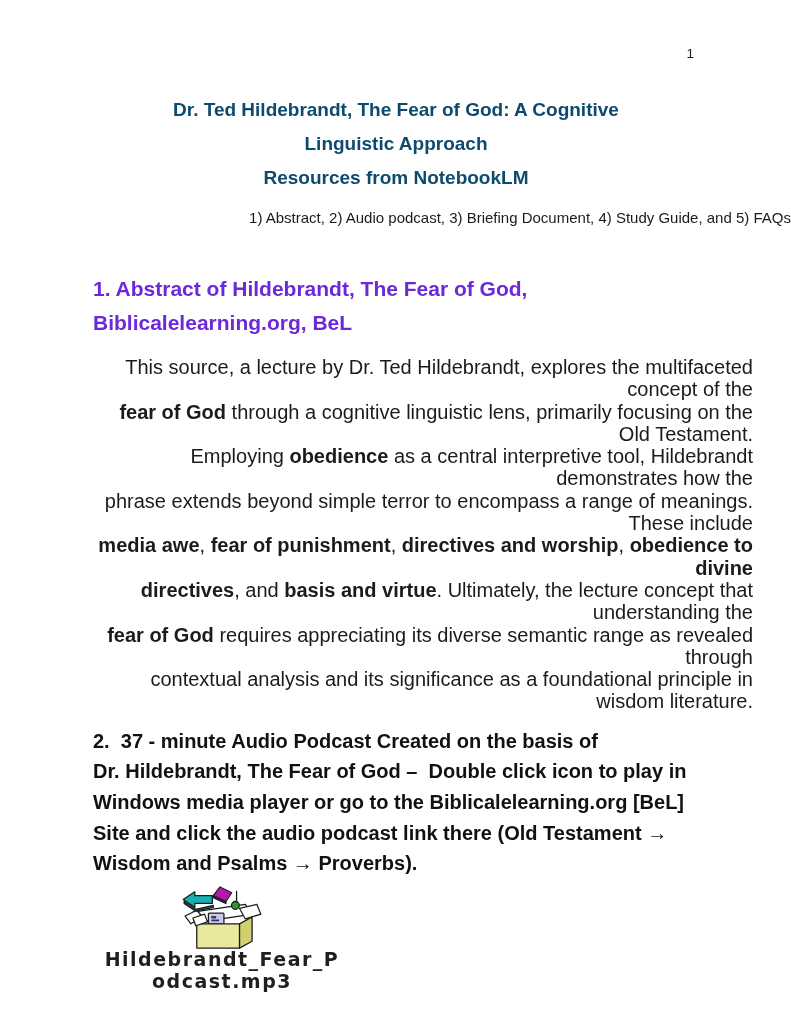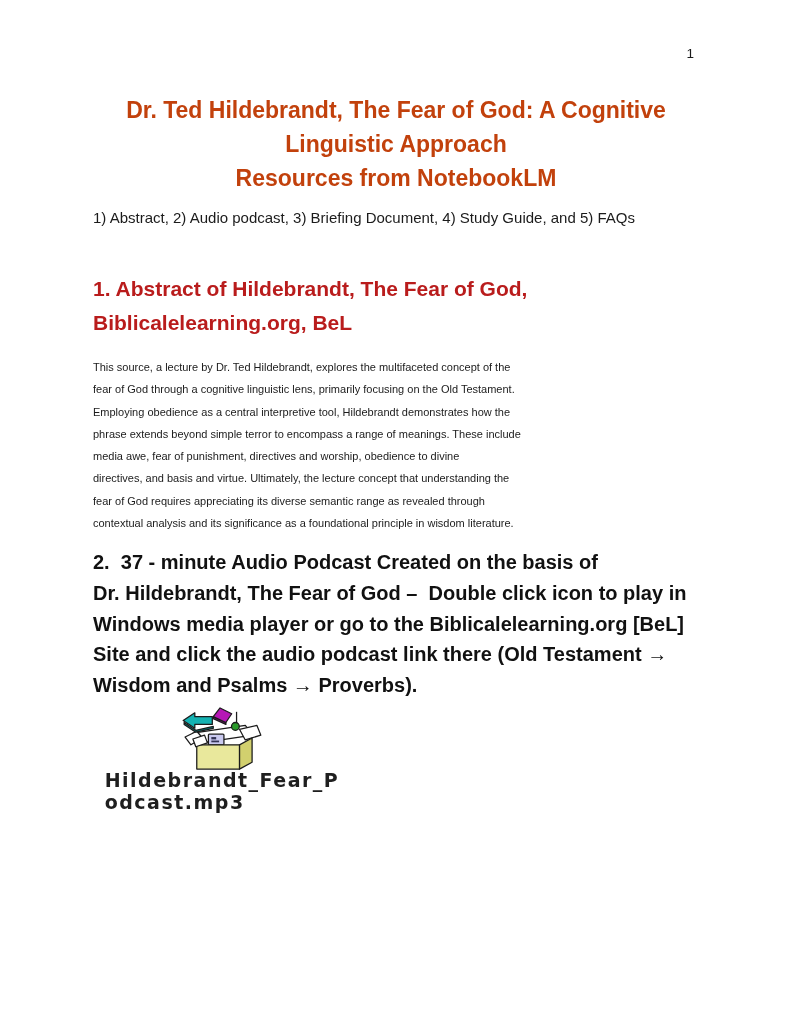--- a/index.html
+++ b/index.html
@@ -14,45 +14,47 @@
     padding-left:93px;
   }
   .page-number {
     position:absolute; top:46px; right:97px;
     font-size:13.5px; line-height:15px;
   }
   .title {
     margin:93px 0 0 0;
     width:606px;
     text-align:center;
-    font-size:23px; font-weight:bold;
+    font-size:19px; font-weight:bold;
     line-height:34px;
     white-space:pre-line;
-    color:#c2410c;
+    color:#0c4a6e;
   }
   .toc {
     margin:12px 0 0 0;
     font-size:15px; line-height:22px;
     white-space:pre-line;
+    text-align:right;
   }
   .h1 {
     margin:43px 0 0 0;
     font-size:21px; font-weight:bold;
     line-height:34px;
     white-space:pre-line;
-    color:#b91c1c;
+    color:#6d28d9;
   }
   .para {
     margin:16px 0 0 0;
     width:660px;
-    font-size:11px;
+    font-size:20px;
     line-height:22.3px;
     white-space:pre-line;
+    text-align:right;
   }
-  .para .b { font-weight:normal; }
+  .para .b { font-weight:bold; }
   .h2 {
     margin:13px 0 0 0;
     width:660px;
     font-size:20px; font-weight:bold;
     line-height:30.6px;
     white-space:pre-line;
     color:#111111;
   }
   .attachment {
     margin-top:6px;
@@ -60,21 +62,21 @@
     display:flex; flex-direction:column; align-items:center;
     cursor:pointer;
   }
   .pkg-icon { width:82px; height:66px; display:block; }
   .filename {
     margin-top:-3px;
     font-family:"DejaVu Sans", sans-serif;
     font-size:19px; font-weight:bold;
     letter-spacing:1.5px;
     line-height:22px;
-    text-align:left;
+    text-align:center;
     white-space:pre-line;
     color:#1f1f1f;
   }
 </style>
 </head>
 <body>
 
 <div class="page">
 
   <div class="page-number">1</div>

